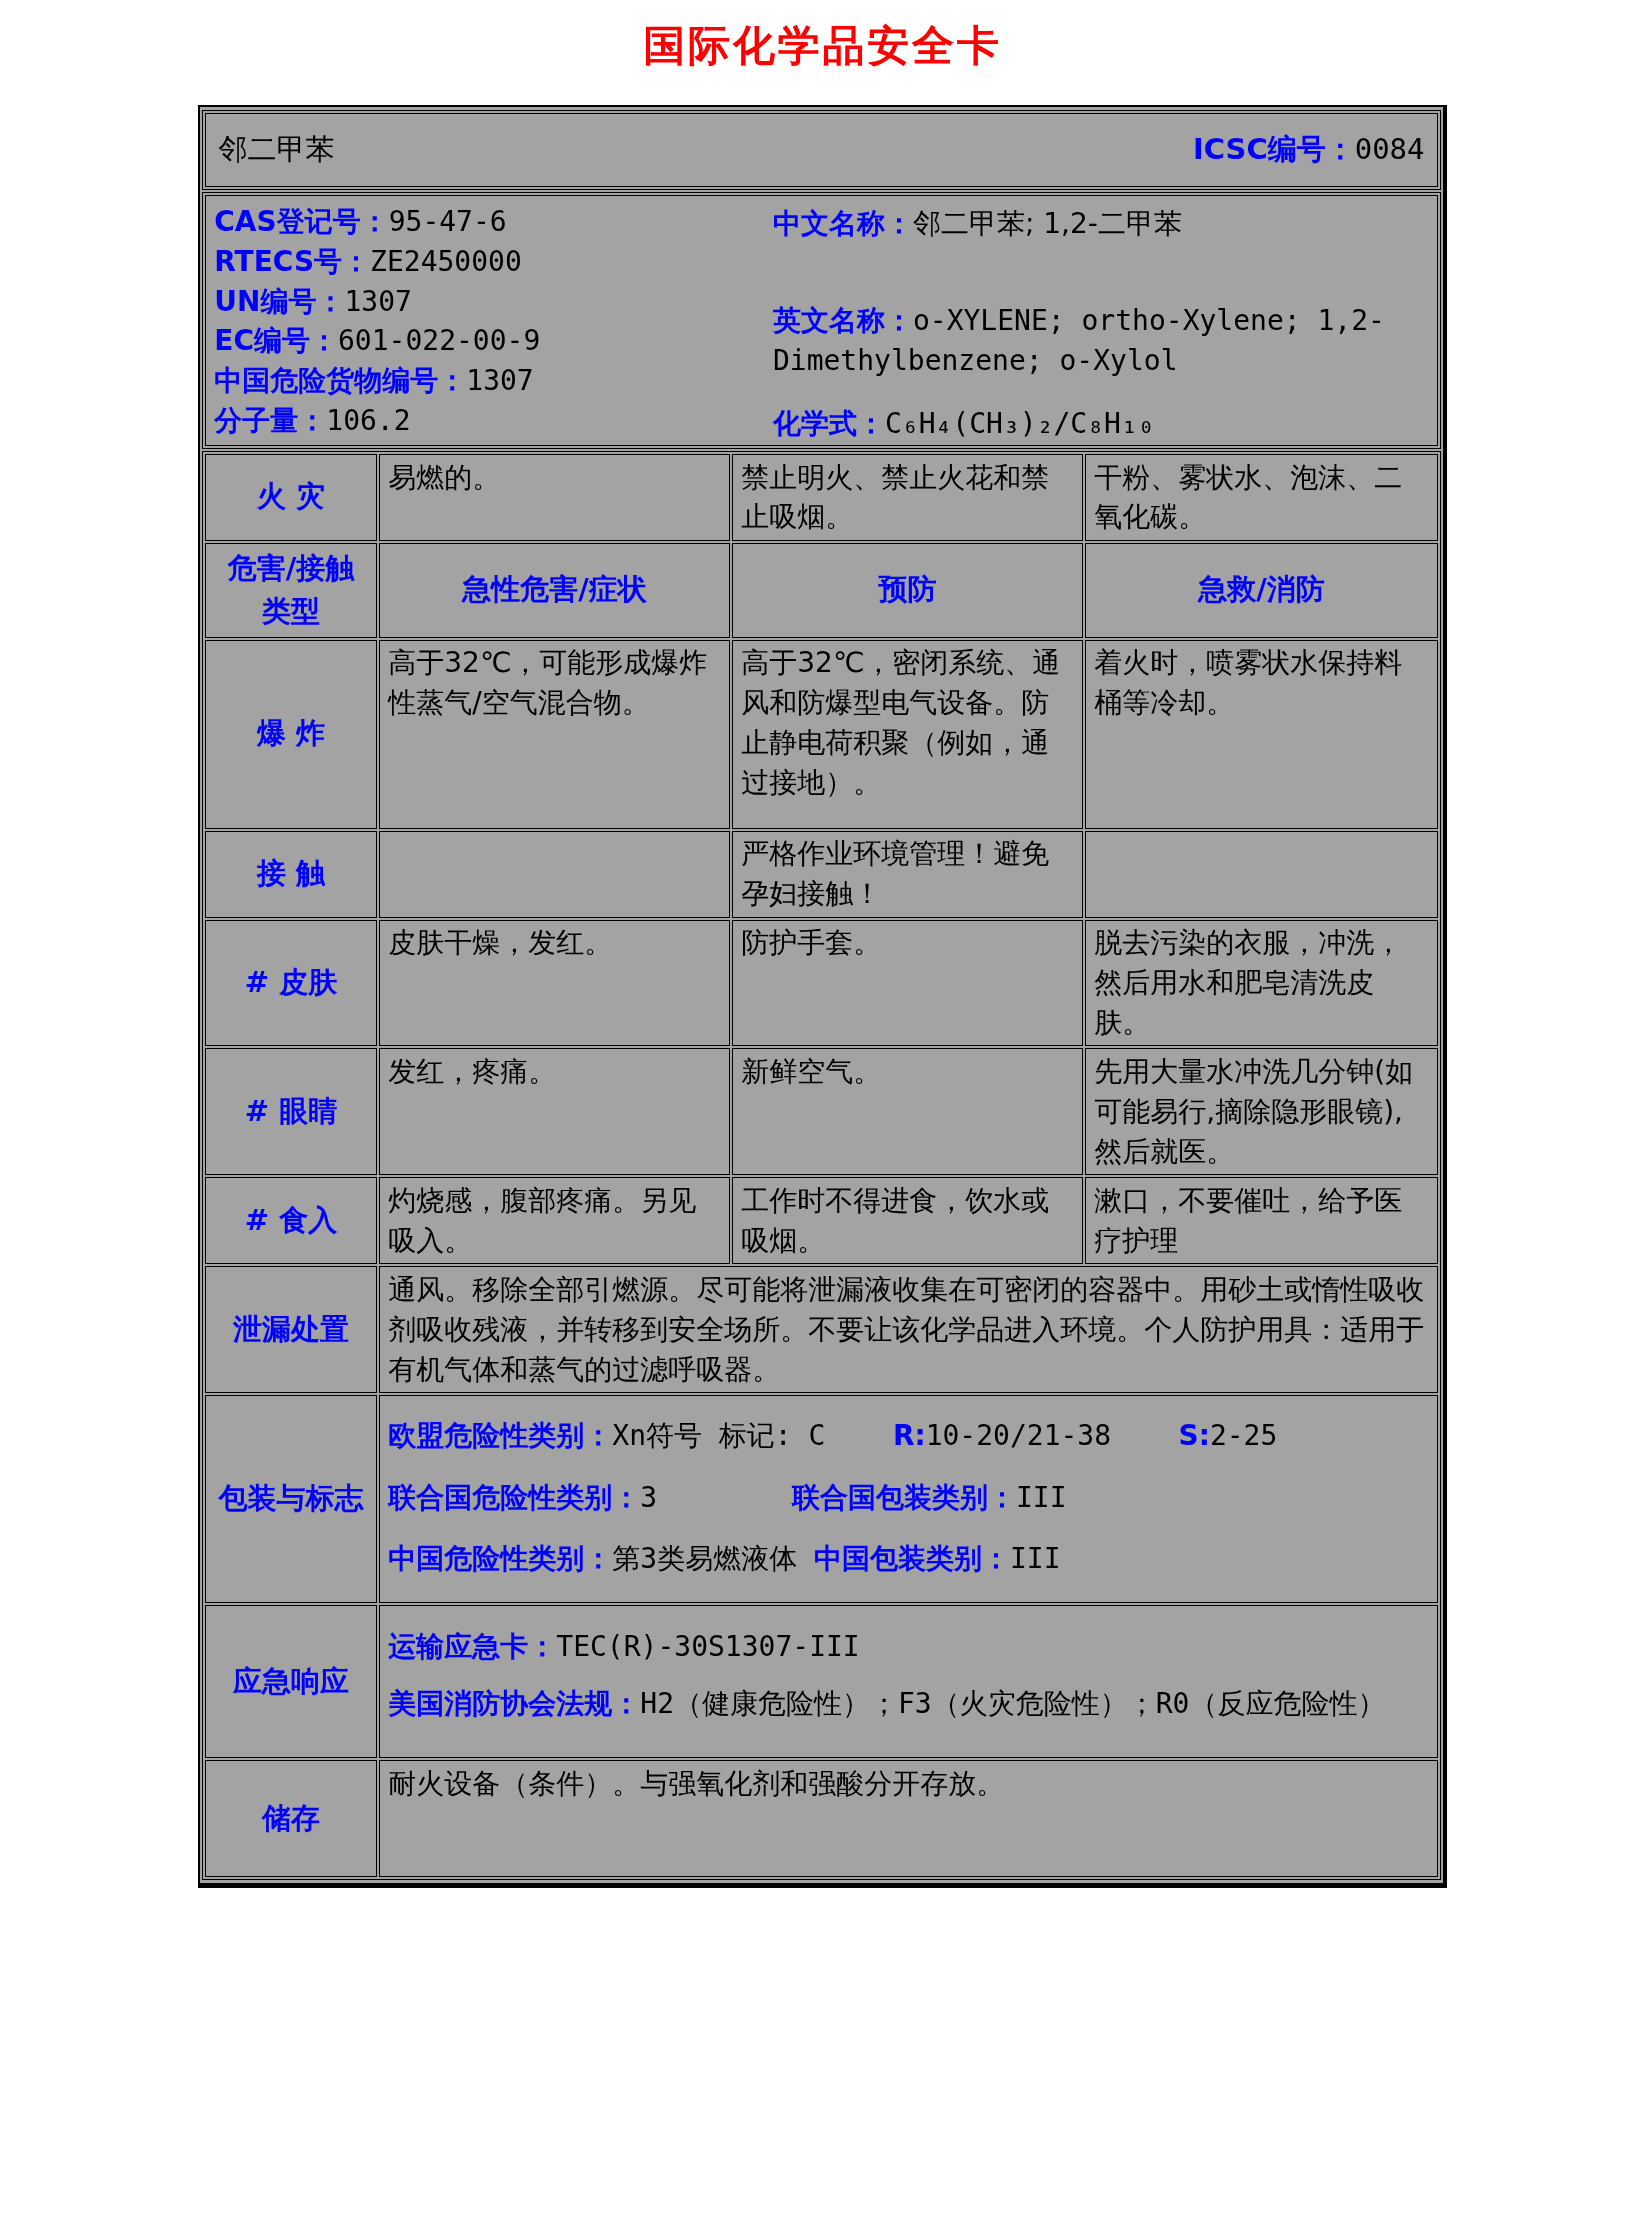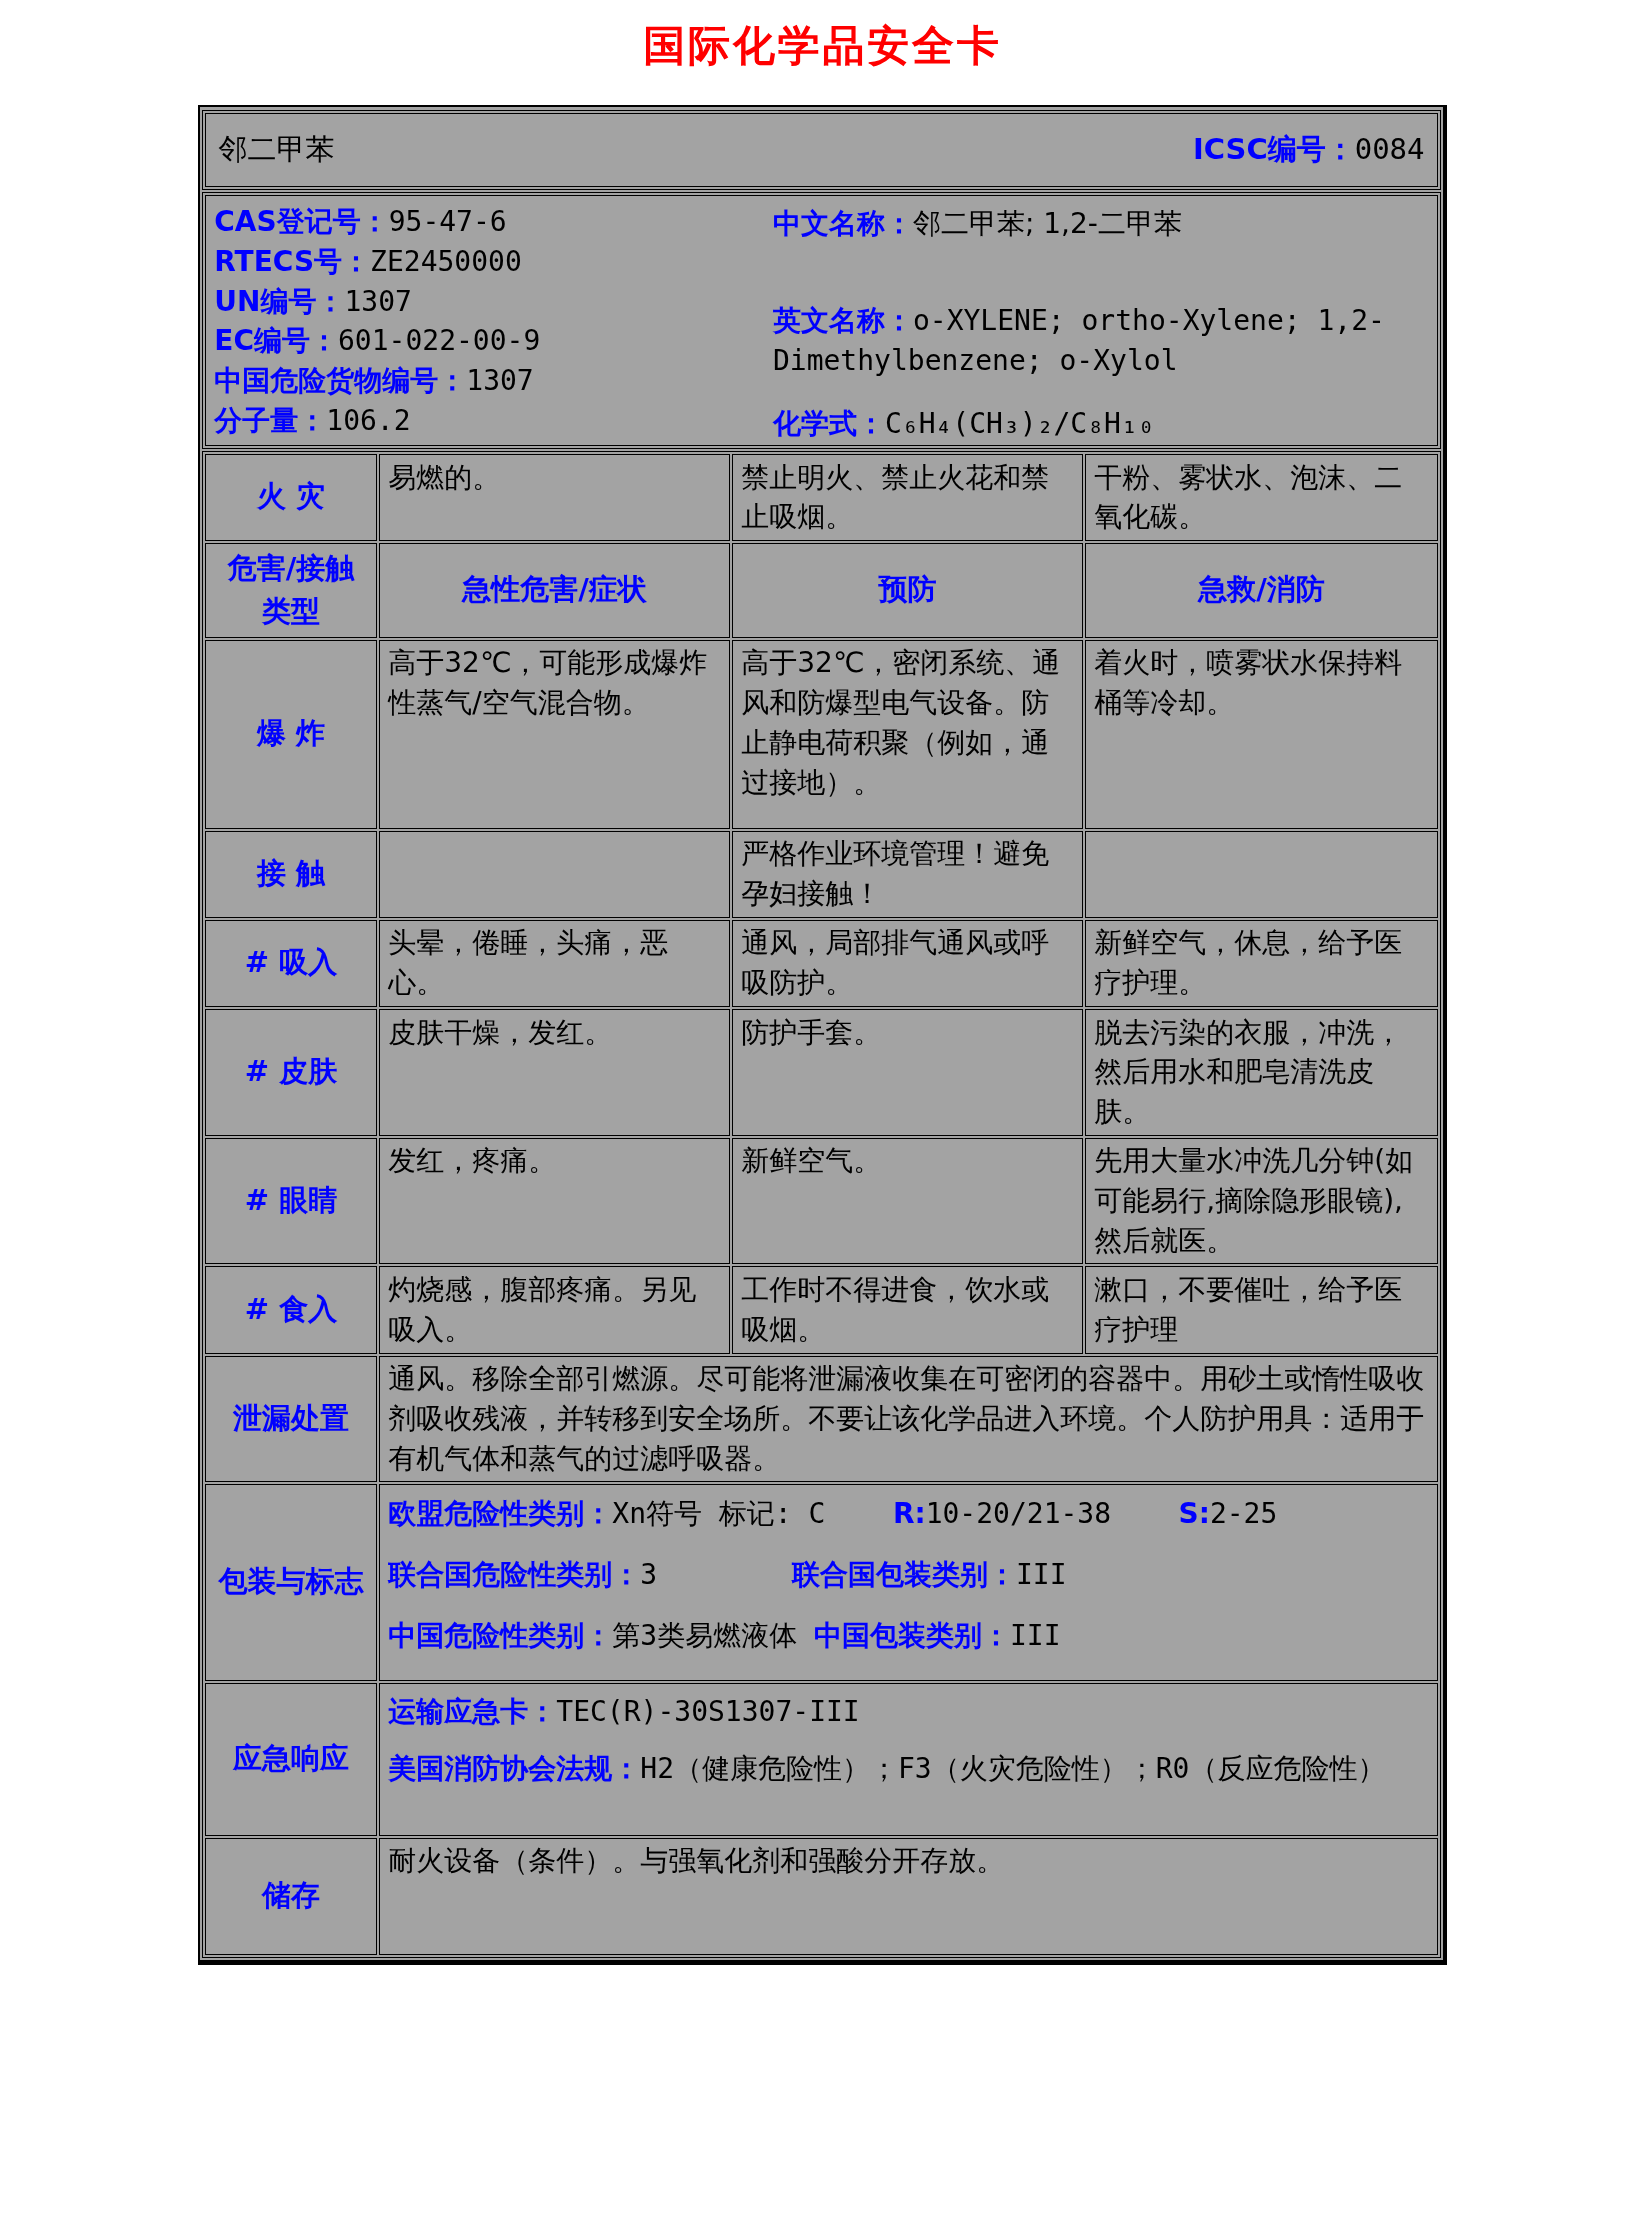--- a/index.html
+++ b/index.html
@@ -30,21 +30,21 @@
   .id-line{margin:2.8px 0;line-height:1.32;}
   .id-zh{margin:5.6px 0 0;line-height:1.32;}
   .id-en{margin:58px 0 0;line-height:1.42;}
   .id-formula{margin:25px 0 0;line-height:1.32;}
   .seg-line{white-space:pre-wrap;line-height:1.5;margin:0;}
   .seg-line span.blue{color:#0000ff;font-weight:bold;}
   .seg-line span.black{color:#000;
         font-family:"DejaVu Sans Mono","Liberation Mono",monospace;}
   .pk-line{margin:4.2px 0 19.4px;}
   .em-line{margin:4.2px 0 15.3px;}
-  .pad-top{padding-top:3px;}
+  .pad-top{padding-top:15px;}
 </style>
 </head>
 <body>
 
 <div class="page">
 
   <h1 class="title">国际化学品安全卡</h1>
 
   <div class="card">
 
@@ -113,26 +113,20 @@
         <td class="content">高于32℃，可能形成爆炸性蒸气/空气混合物。</td>
         <td class="content">高于32℃，密闭系统、通风和防爆型电气设备。防止静电荷积聚（例如，通过接地）。</td>
         <td class="content">着火时，喷雾状水保持料桶等冷却。</td>
       </tr>
       <tr style="height:79px">
         <td class="rowlabel">接 触</td>
         <td class="content"></td>
         <td class="content">严格作业环境管理！避免孕妇接触！</td>
         <td class="content"></td>
       </tr>
-      <tr style="height:76px">
-        <td class="rowlabel"># 吸入</td>
-        <td class="content">头晕，倦睡，头痛，恶心。</td>
-        <td class="content">通风，局部排气通风或呼吸防护。</td>
-        <td class="content">新鲜空气，休息，给予医疗护理。</td>
-      </tr>
       <tr style="height:113px">
         <td class="rowlabel"># 皮肤</td>
         <td class="content">皮肤干燥，发红。</td>
         <td class="content">防护手套。</td>
         <td class="content">脱去污染的衣服，冲洗，然后用水和肥皂清洗皮肤。</td>
       </tr>
       <tr style="height:122px">
         <td class="rowlabel"># 眼睛</td>
         <td class="content">发红，疼痛。</td>
         <td class="content">新鲜空气。</td>

